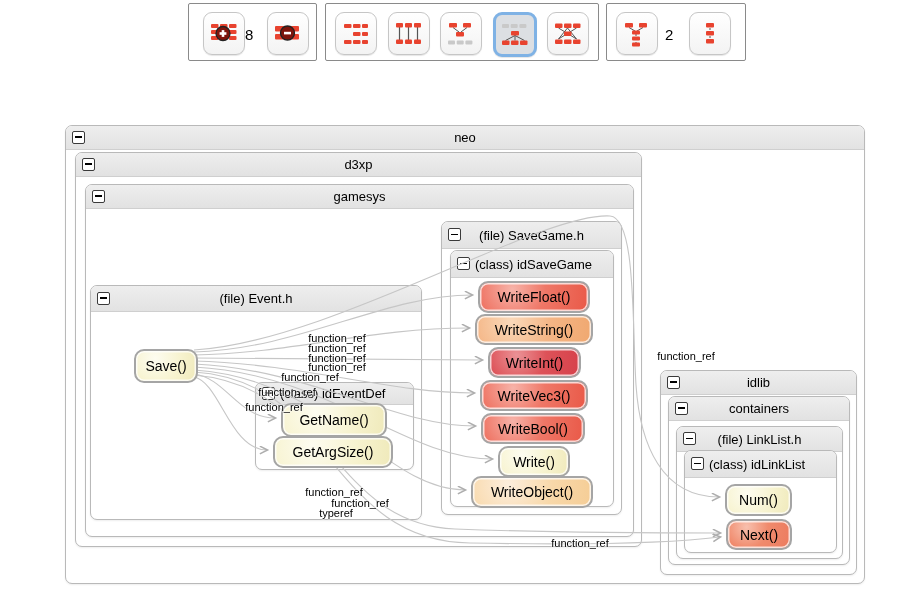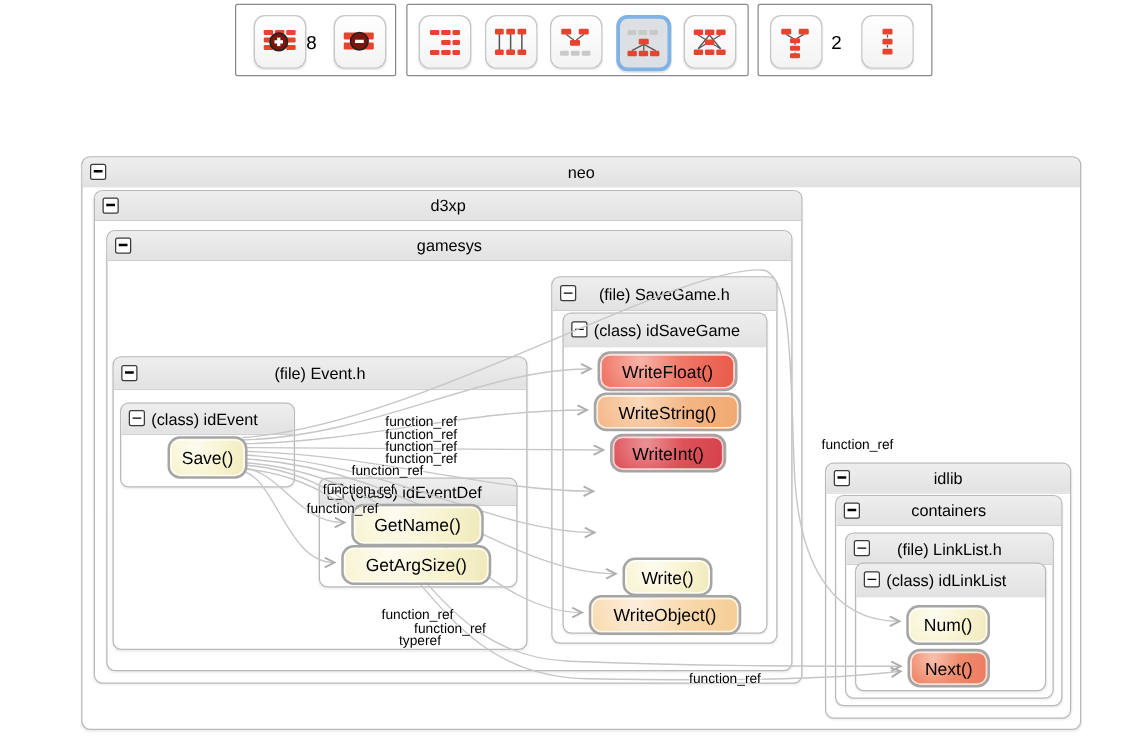--- a/index.html
+++ b/index.html
@@ -234,28 +234,20 @@
 
   <div class="box" style="left:90px;top:285px;width:330px;height:233px">
     <div class="hdr" style="height:25px">
       <div class="minus">
           <i></i>
         </div>
       <div class="ttl">(file) Event.h</div>
     </div>
   </div>
 
-  <div class="box" style="left:96px;top:322px;width:138px;height:66px">
-    <div class="hdr left" style="height:24px">
-      <div class="minus">
-          <i></i>
-        </div>
-      <div class="ttl">(class) idEvent</div>
-    </div>
-  </div>
 
   <div class="box" style="left:255px;top:382px;width:157px;height:86px">
     <div class="hdr left" style="height:21px">
       <div class="minus">
           <i></i>
         </div>
       <div class="ttl">(class) idEventDef</div>
     </div>
   </div>
 
@@ -334,20 +326,22 @@
       <path d="M194,375 C335,387 330,541 470,543 C580,545 665,544 720,537" marker-end="url(#arr)"></path>
     </g>
   </svg>
 
   <div class="node c-cream" style="left:281px;top:403px;width:102px;height:30px">GetName()</div>
   <div class="node c-cream" style="left:134px;top:349px;width:60px;height:30px">Save()</div>
   <div class="node c-red" style="left:478px;top:281px;width:108px;height:28px">WriteFloat()</div>
   <div class="node c-cream" style="left:273px;top:436px;width:116px;height:28px">GetArgSize()</div>
   <div class="node c-orange" style="left:475px;top:314px;width:114px;height:27px">WriteString()</div>
   <div class="node c-crimson" style="left:488px;top:347px;width:89px;height:27px">WriteInt()</div>
+  <div class="node c-red" style="left:480px;top:380px;width:104px;height:27px">WriteVec3()</div>
+  <div class="node c-red" style="left:481px;top:413px;width:100px;height:27px">WriteBool()</div>
   <div class="node c-cream" style="left:498px;top:446px;width:68px;height:27px">Write()</div>
   <div class="node c-peach" style="left:471px;top:476px;width:118px;height:28px">WriteObject()</div>
   <div class="node c-cream" style="left:725px;top:484px;width:63px;height:28px">Num()</div>
   <div class="node c-salmon" style="left:726px;top:519px;width:62px;height:27px">Next()</div>
 
   <div class="elabel" style="left:337px;top:338px">function_ref</div>
   <div class="elabel" style="left:337px;top:348px">function_ref</div>
   <div class="elabel" style="left:337px;top:358px">function_ref</div>
   <div class="elabel" style="left:337px;top:367px">function_ref</div>
   <div class="elabel" style="left:310px;top:377px">function_ref</div>

